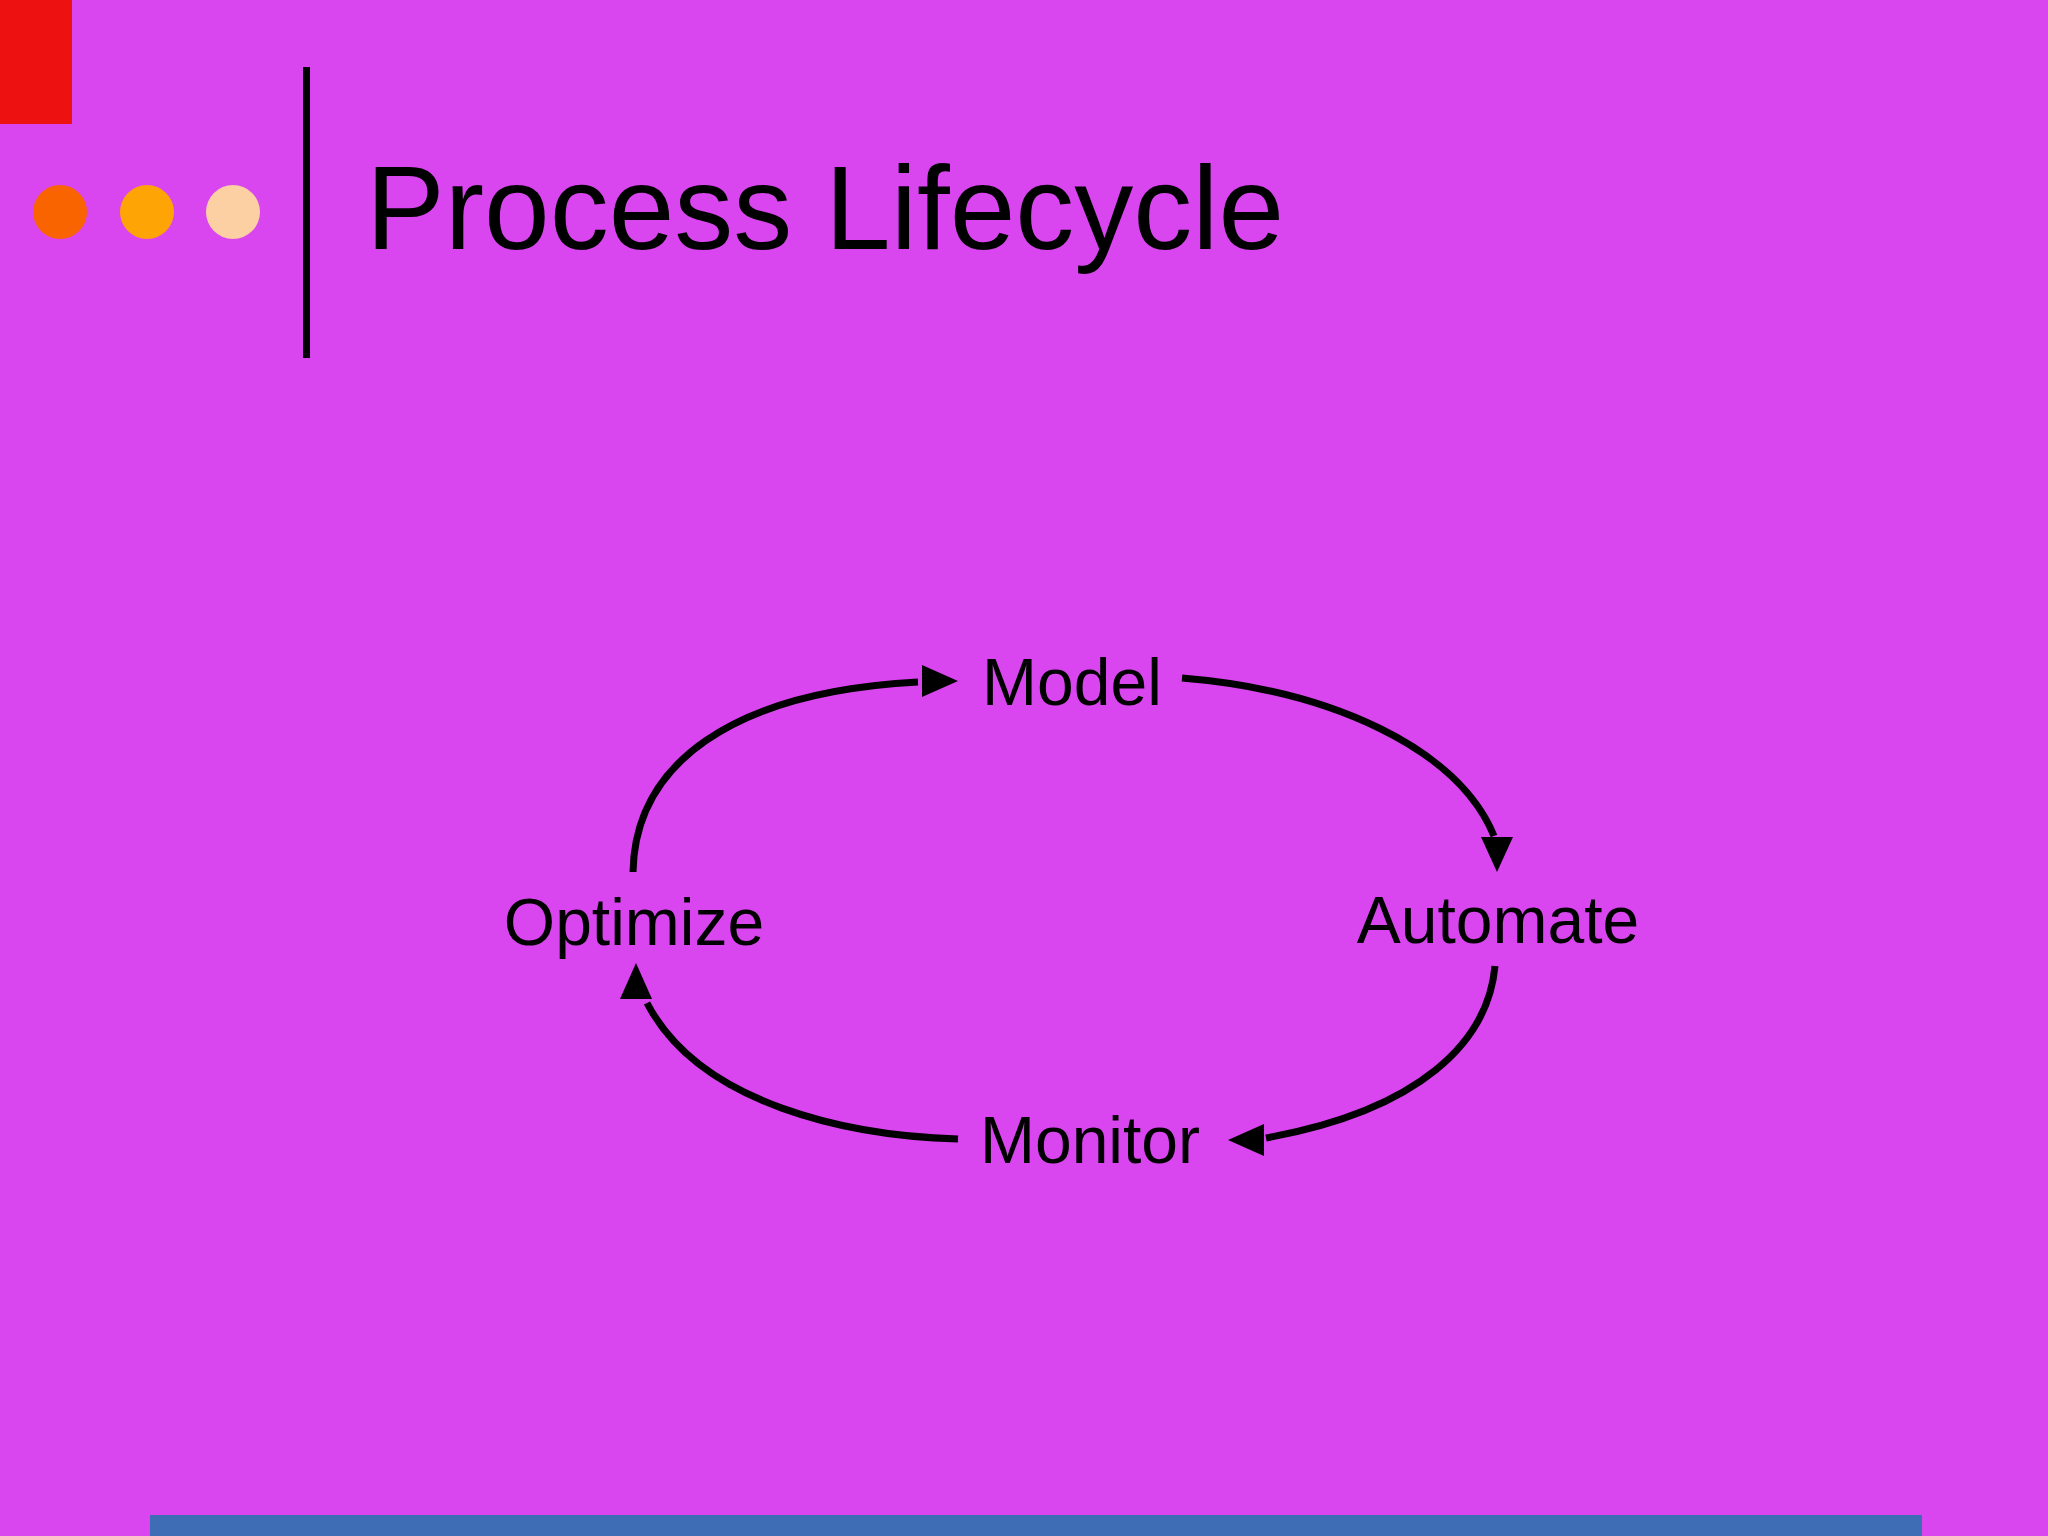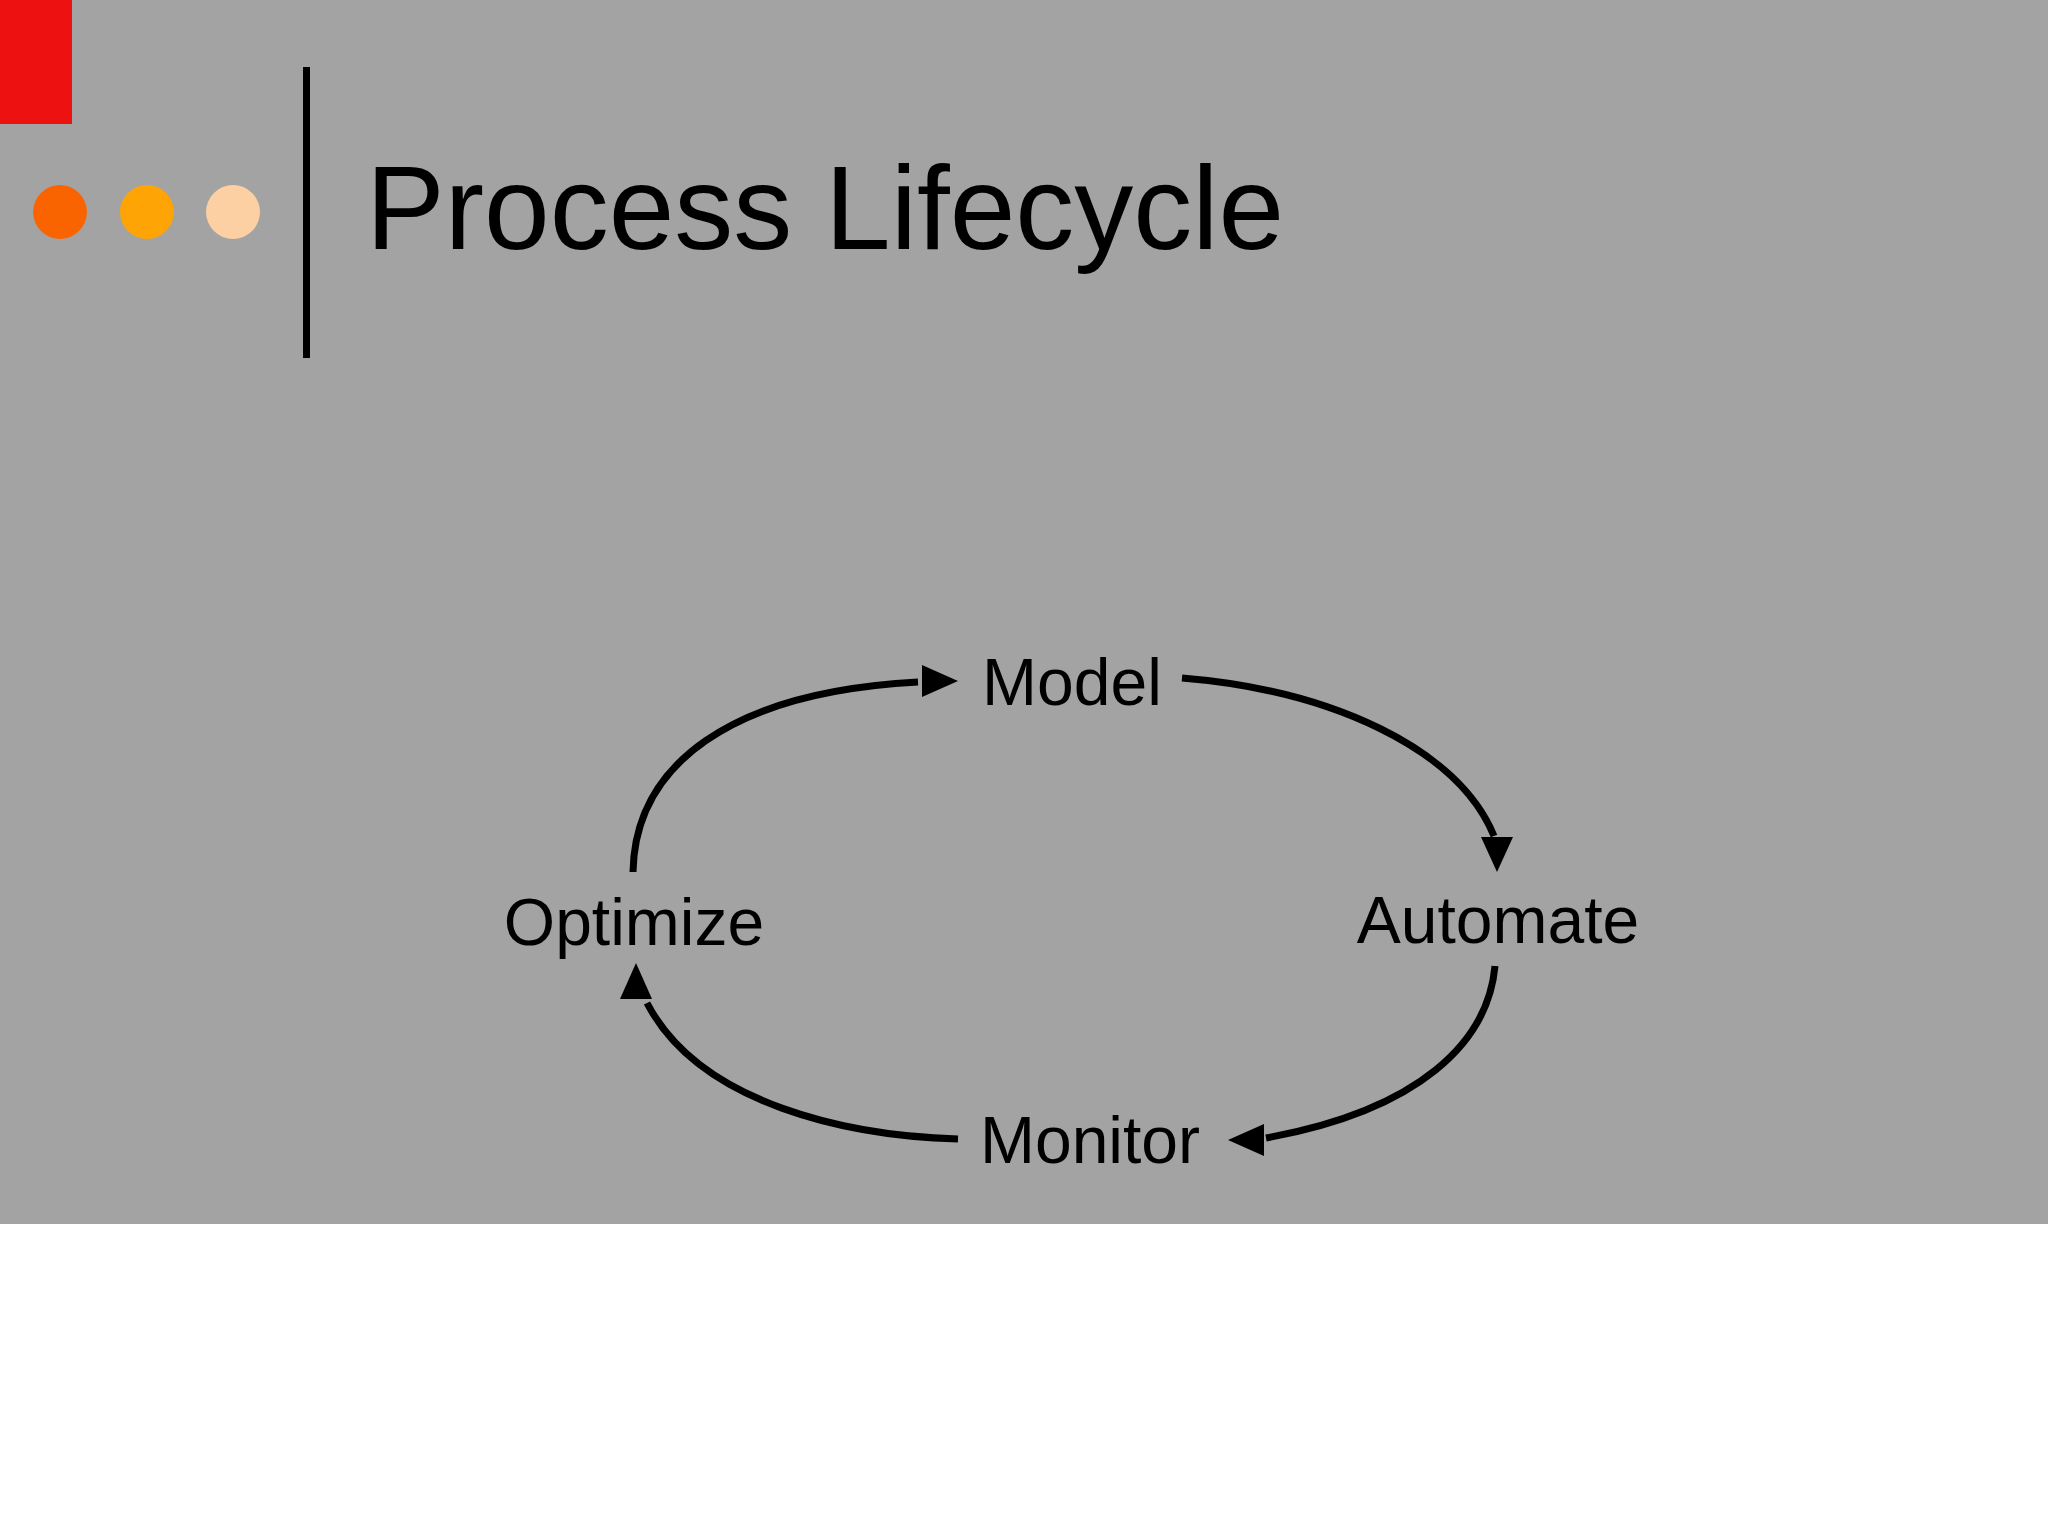--- a/index.html
+++ b/index.html
@@ -3,22 +3,22 @@
 <meta charset="utf-8">
 <style>
   html, body {
     margin: 0;
     padding: 0;
     background: #ffffff;
   }
   #slide {
     position: relative;
     width: 2048px;
-    height: 1224px;
-    background: #a3a3a3;
+    height: 1536px;
+    background: #d946ef;
     overflow: hidden;
     font-family: "Liberation Sans", "DejaVu Sans", sans-serif;
   }
   
   #corner-block {
     position: absolute;
     left: 0; top: 0;
     width: 72px; height: 124px;
     background: #ee1111;
   }

